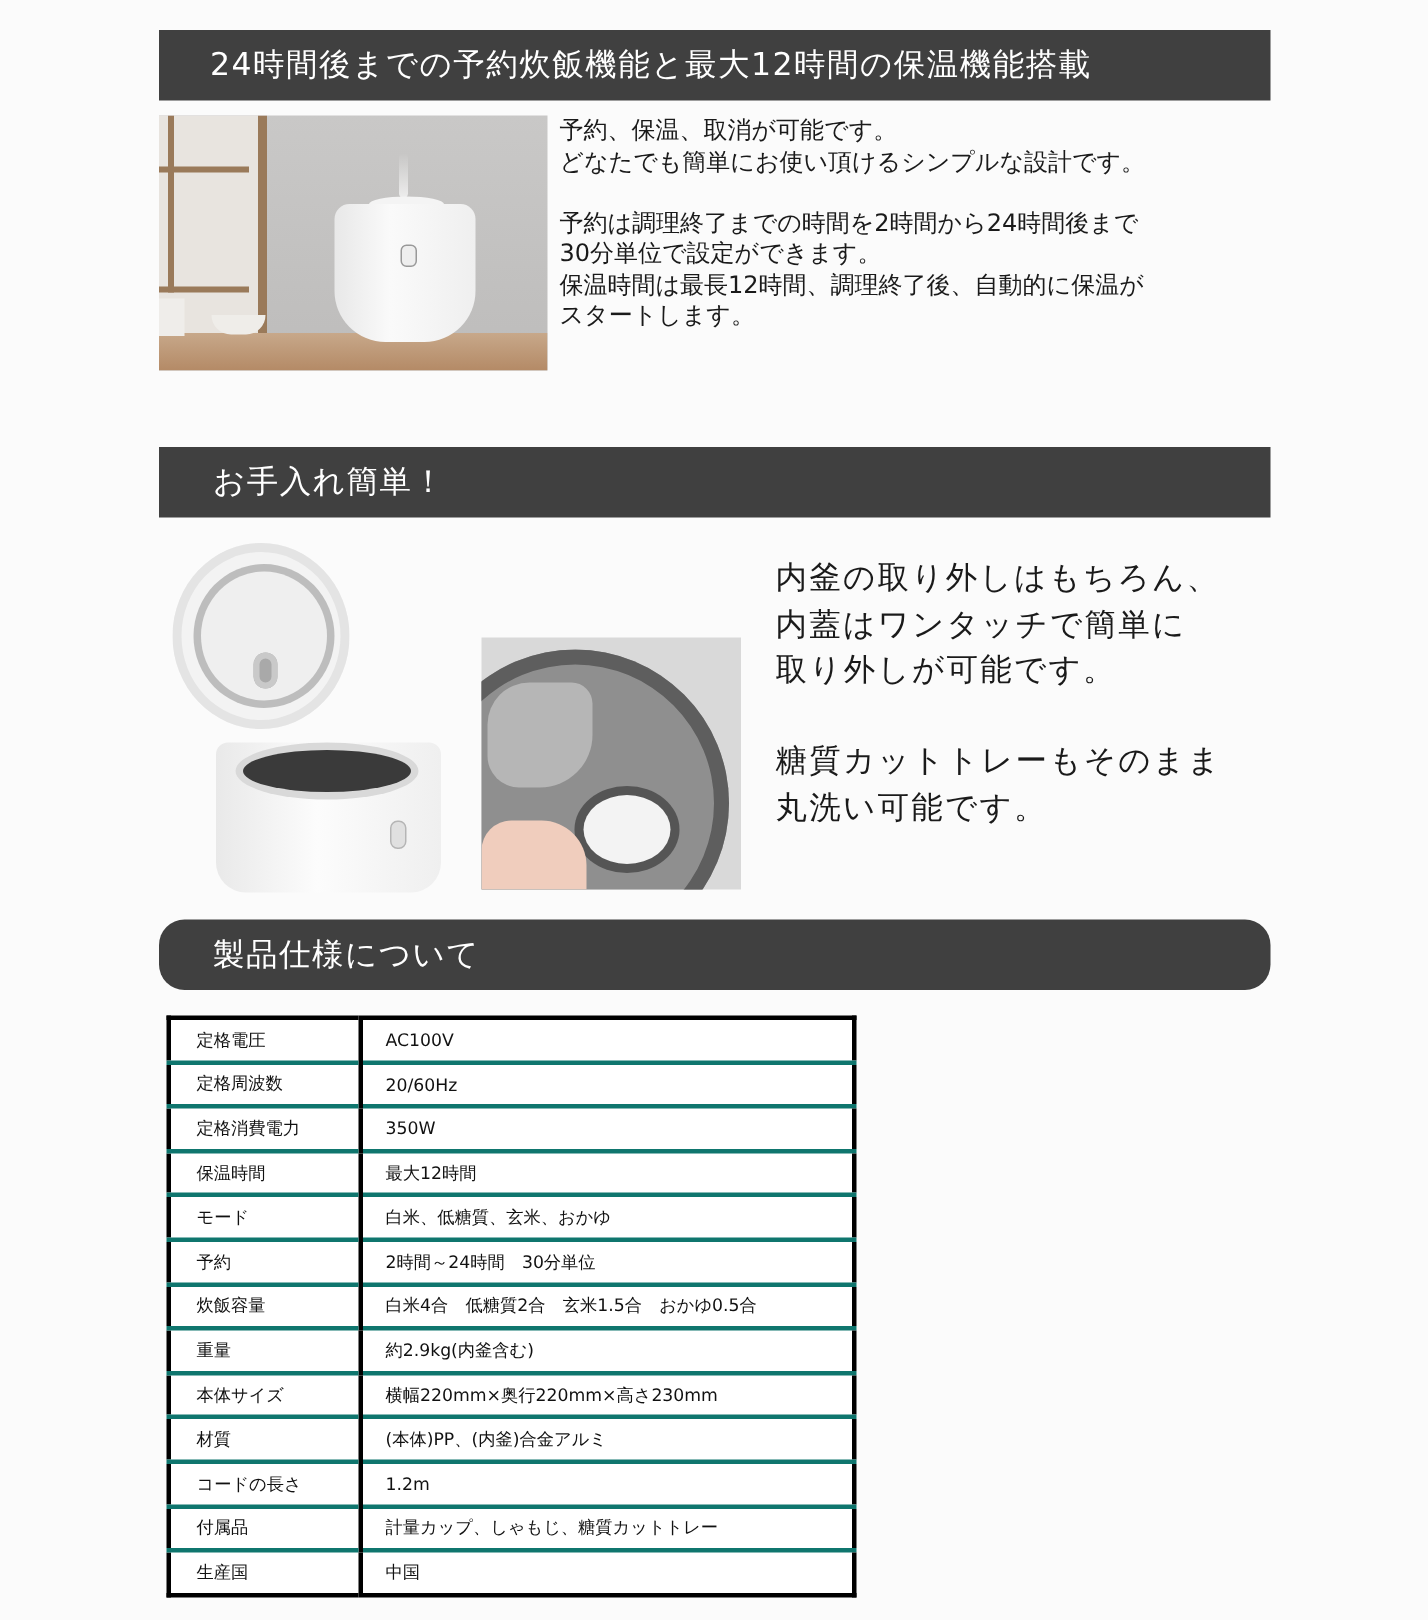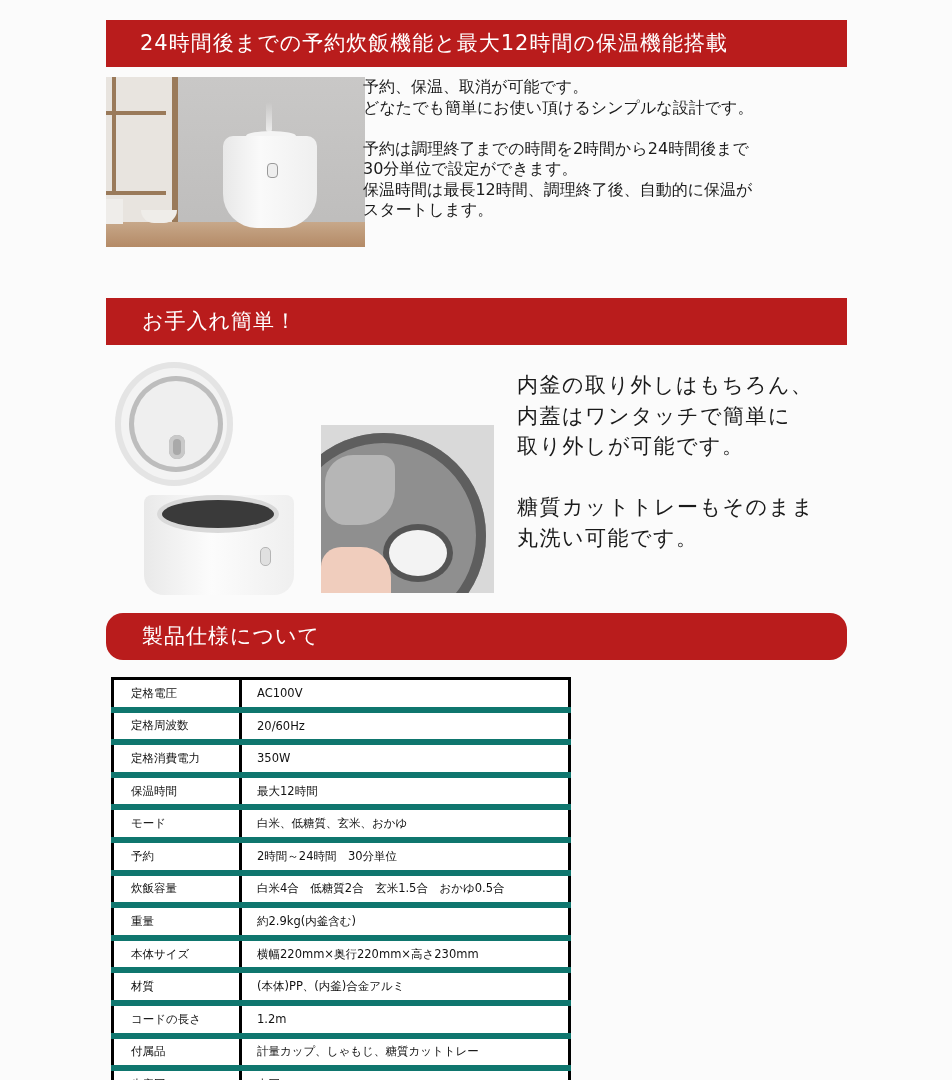--- a/index.html
+++ b/index.html
@@ -4,34 +4,34 @@
 <style>
   html, body { margin: 0; padding: 0; }
   body {
     width: 952px; height: 1080px; position: relative; overflow: hidden;
     background: #fbfbfb;
     font-family: "DejaVu Sans", "Liberation Sans", sans-serif;
     color: #222;
   }
   .hdr {
     position: absolute; left: 106px; width: 741px; height: 47px;
-    background: #b91c1c; color: #fff;
+    background: #404040; color: #fff;
     font-size: 21px; line-height: 47px; letter-spacing: 1px;
     box-sizing: border-box; padding-left: 34px; white-space: nowrap;
     font-weight: normal;
   }
   #hdr1 { top: 20px; }
   #hdr2 { top: 298px; padding-left: 36px; }
   #hdr3 { top: 613px; padding-left: 36px; border-radius: 17px; }
 
   .para { position: absolute; font-size: 16px; line-height: 20.5px; color: #1a1a1a; white-space: nowrap; }
   .para p { margin: 0; }
   .para .gap { height: 20.5px; }
 
-  #s1-text { left: 363px; top: 77px; }
+  #s1-text { left: 373px; top: 77px; }
   #s2-text { left: 517px; top: 370px; font-size: 21px; line-height: 30.5px; letter-spacing: 1.5px; }
   #s2-text .gap { height: 30.5px; }
 
   
   #img1 {
     position: absolute; left: 106px; top: 77px; width: 259px; height: 170px;
     background: linear-gradient(#c9c8c7, #bdbcbb);
     overflow: hidden;
   }
   #img1 .window { position: absolute; left: 0; top: 0; width: 66px; height: 148px; background: #e8e4df; border-right: 6px solid #9a7a5a; }
@@ -61,21 +61,21 @@
   #img3 .gleam { position: absolute; left: 4px; top: 30px; width: 70px; height: 70px; background: rgba(255,255,255,.35); border-radius: 40% 20% 50% 30%; }
   #img3 .hole { position: absolute; left: 68px; top: 105px; width: 58px; height: 46px; border-radius: 50%; background: #f3f3f3; box-shadow: 0 0 0 6px #555; }
   #img3 .hand { position: absolute; left: 0; top: 122px; width: 70px; height: 46px; background: #f0cdbd; border-radius: 20px 30px 0 0; }
 
   
   #spec-table {
     position: absolute; left: 111px; top: 677px; width: 460px;
     border-collapse: collapse; border: 3px solid #000; background: #fff;
     font-family: "DejaVu Sans", sans-serif; font-size: 11.5px; color: #111;
   }
-  #spec-table td { height: 26.6px; padding: 0 0 0 16px; border-top: 6px solid #0f766e; white-space: nowrap; }
+  #spec-table td { height: 26.6px; padding: 0 0 0 16px; border-top: 3px solid #0f766e; white-space: nowrap; }
   #spec-table tr:first-child td { border-top: none; }
   #spec-table td.k { width: 108px; border-right: 3px solid #000; padding-left: 17px; margin-top: 42px; }
   #spec-table td.v { padding-left: 15px; margin-top: 24px; }
 </style>
 </head>
 <body>
 
 <div id="hdr1" class="hdr">24時間後までの予約炊飯機能と最大12時間の保温機能搭載</div>
 
 <div id="img1">

